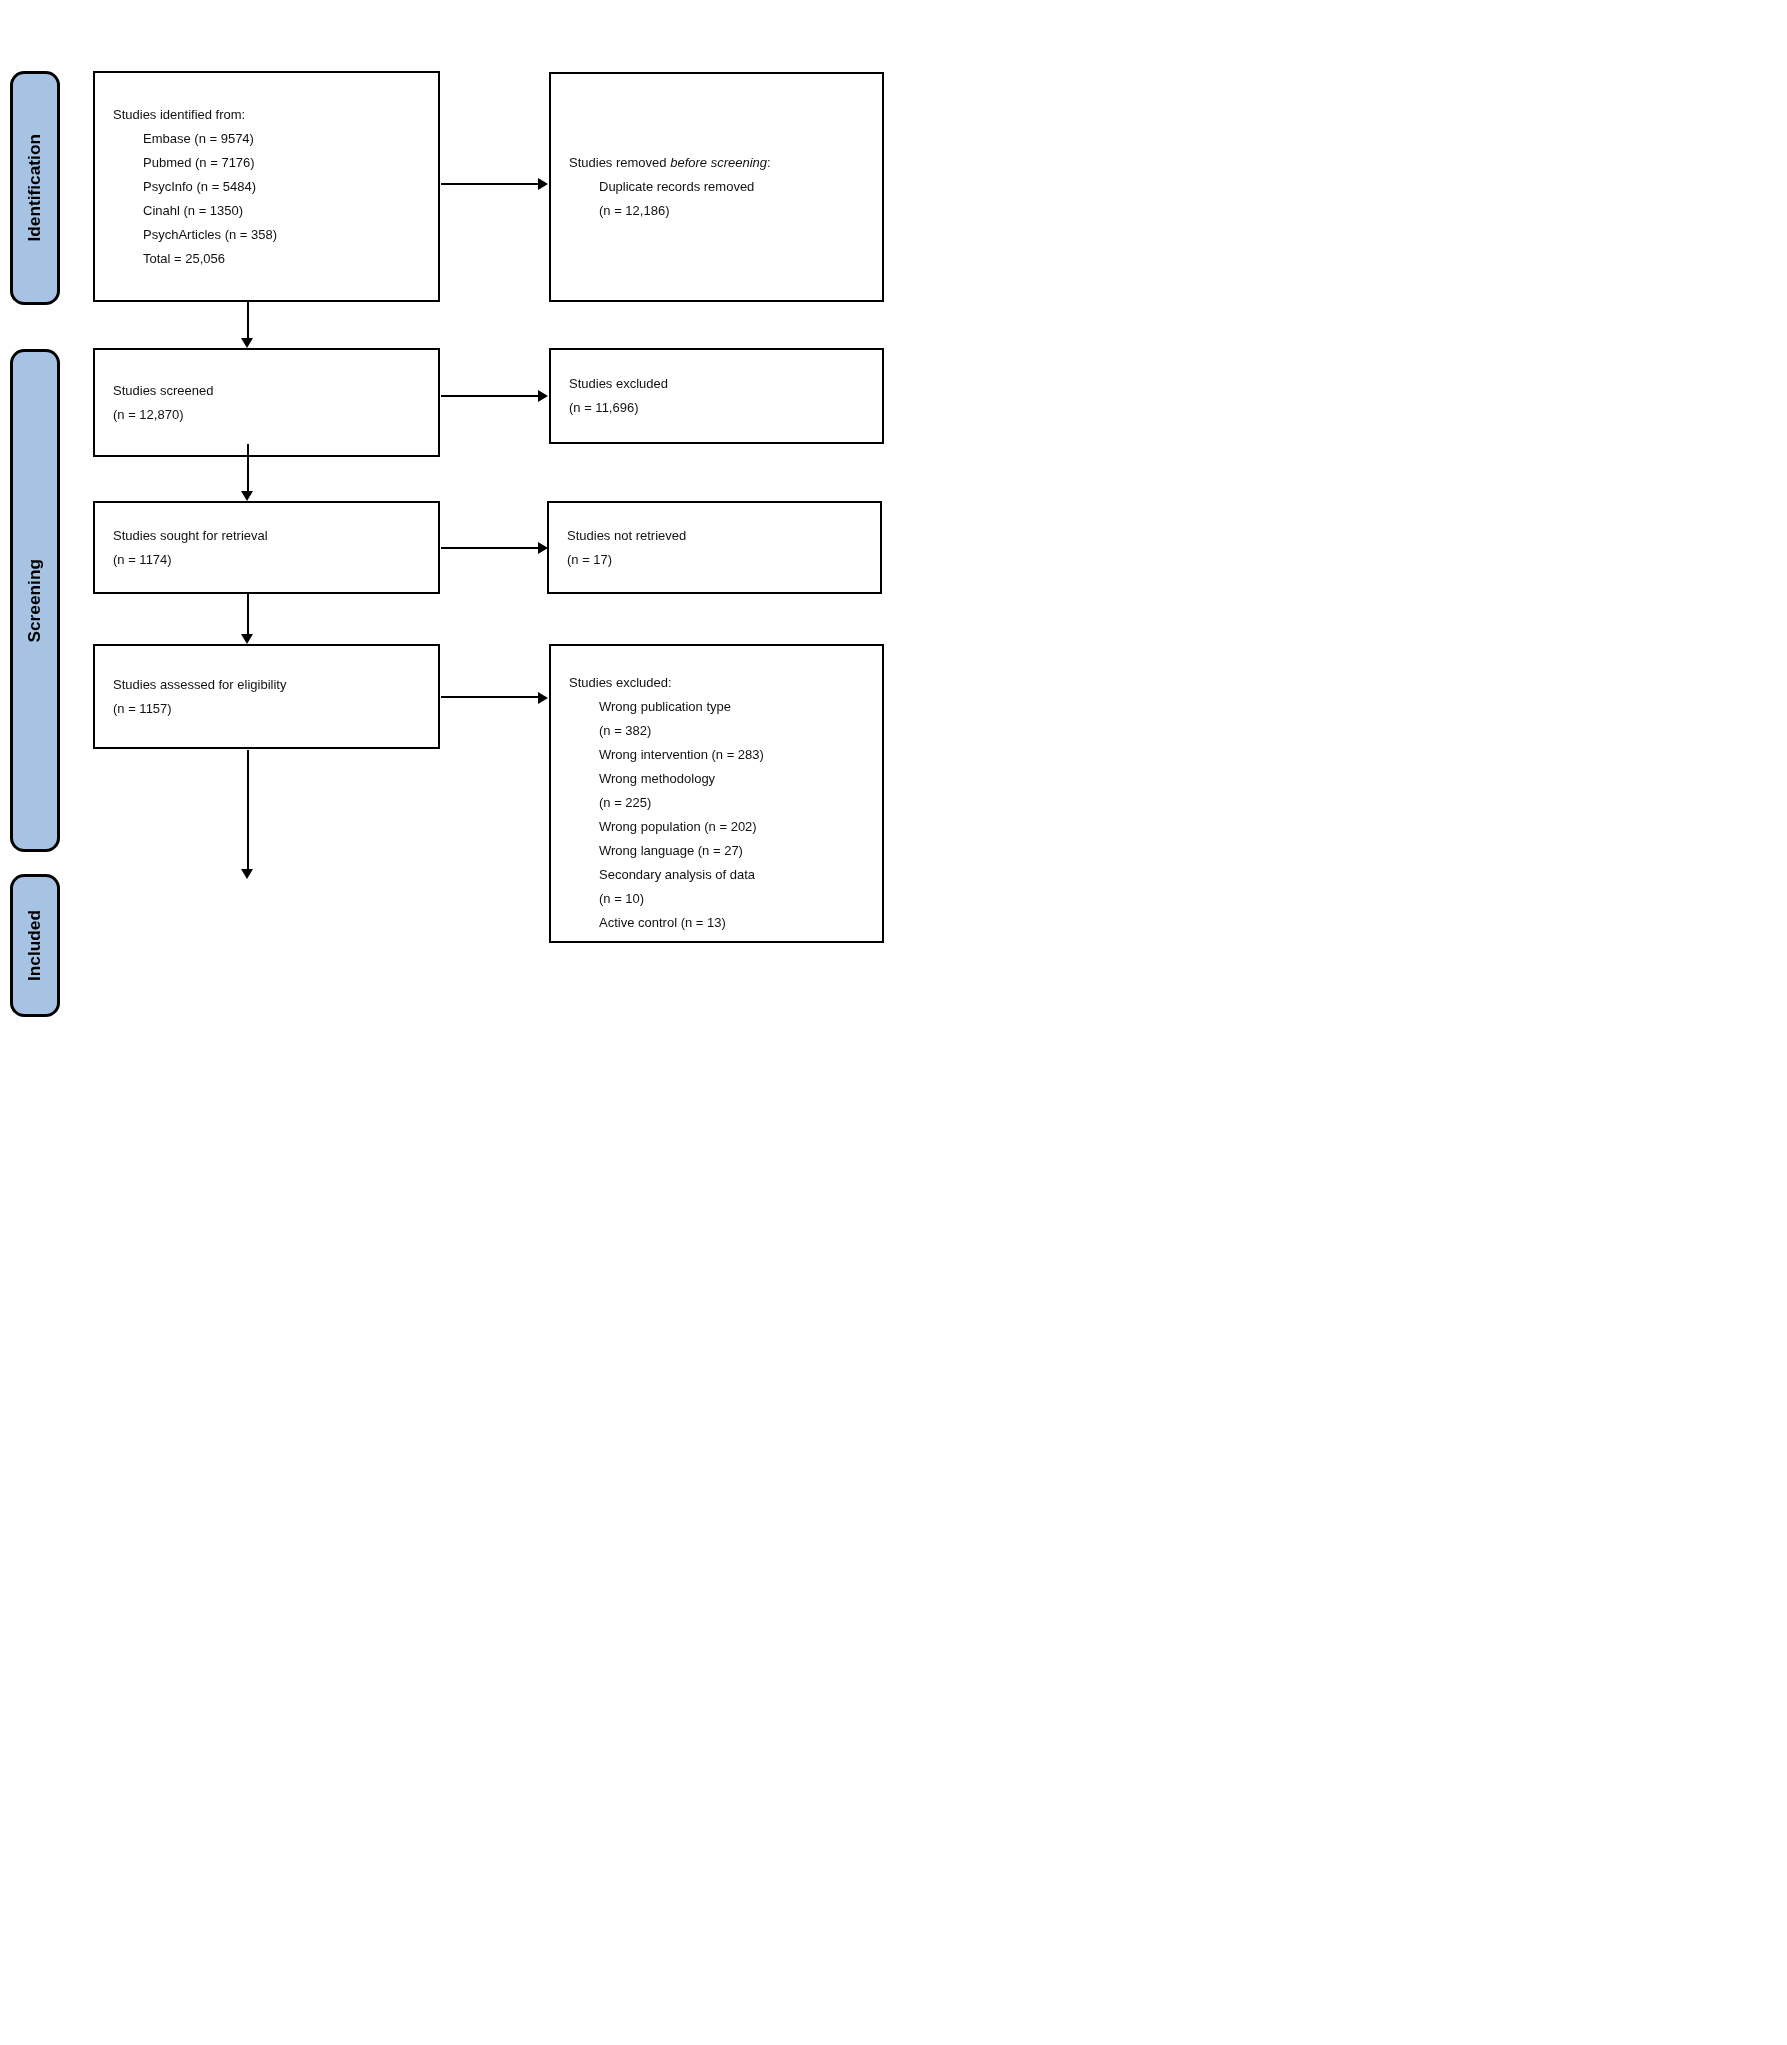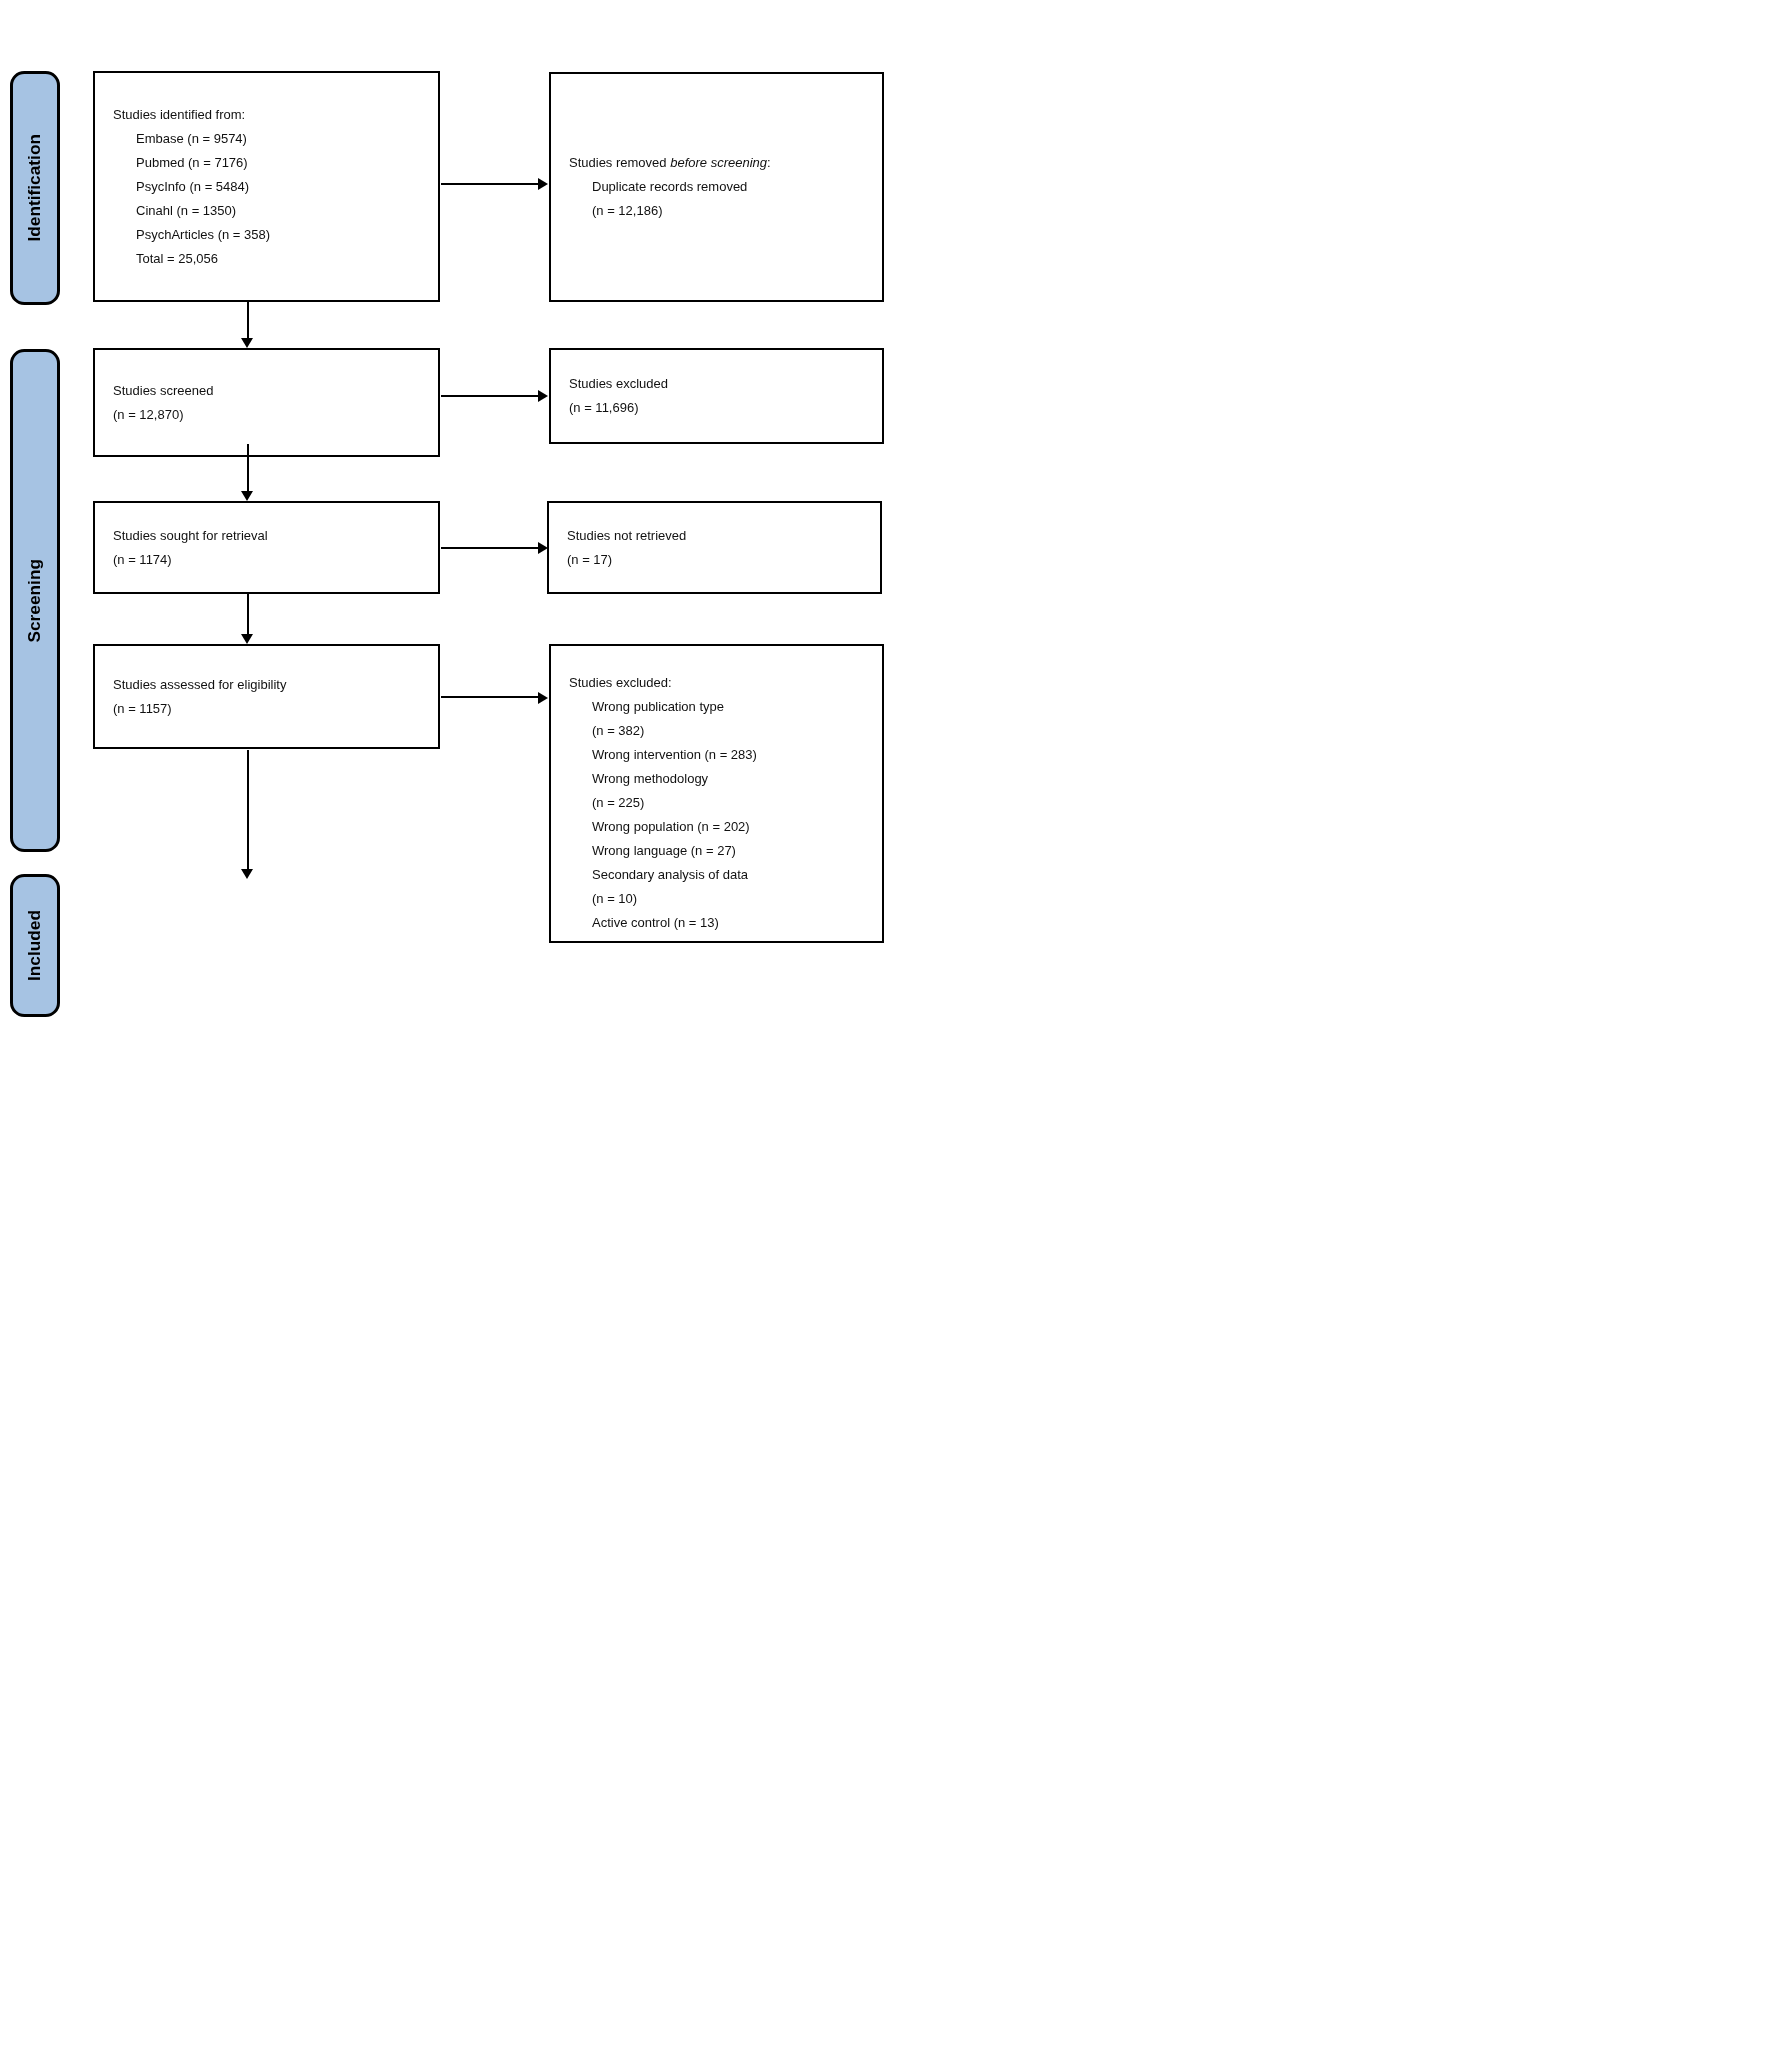--- a/index.html
+++ b/index.html
@@ -54,21 +54,21 @@
   .box{
     position:absolute;
     background:var(--background);
     border:2.4px solid var(--box-border);
     display:flex;flex-direction:column;justify-content:center;
   }
   .box .lines{padding-left:18px;padding-right:8.4px;}
   .line{
     font-size:13px;line-height:24px;color:var(--text);
   }
-  .line.indent{margin-left:23px;}
+  .line.indent{margin-left:30px;}
   .it{font-style:italic;}
   .box.top-align{justify-content:flex-start;}
   .box.top-align .lines{padding-top:25px;}
   .vline{
     position:absolute;width:1.8px;background:var(--arrow);
   }
   .head-down{
     position:absolute;width:0;height:0;
     border-left:6px solid transparent;
     border-right:6px solid transparent;

